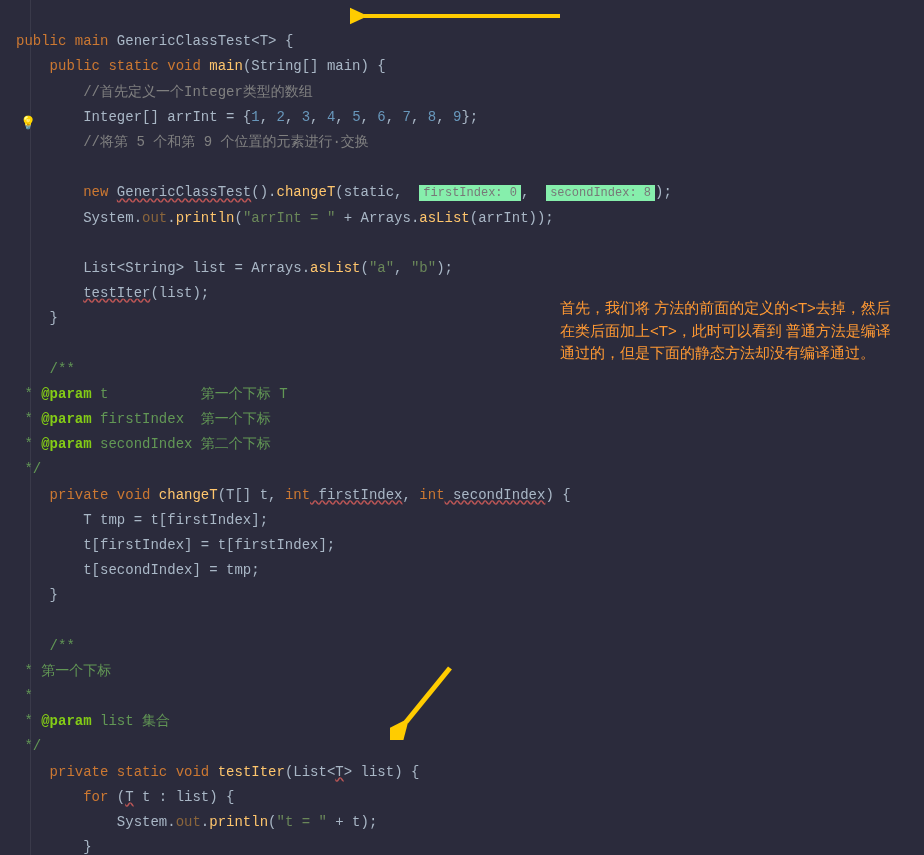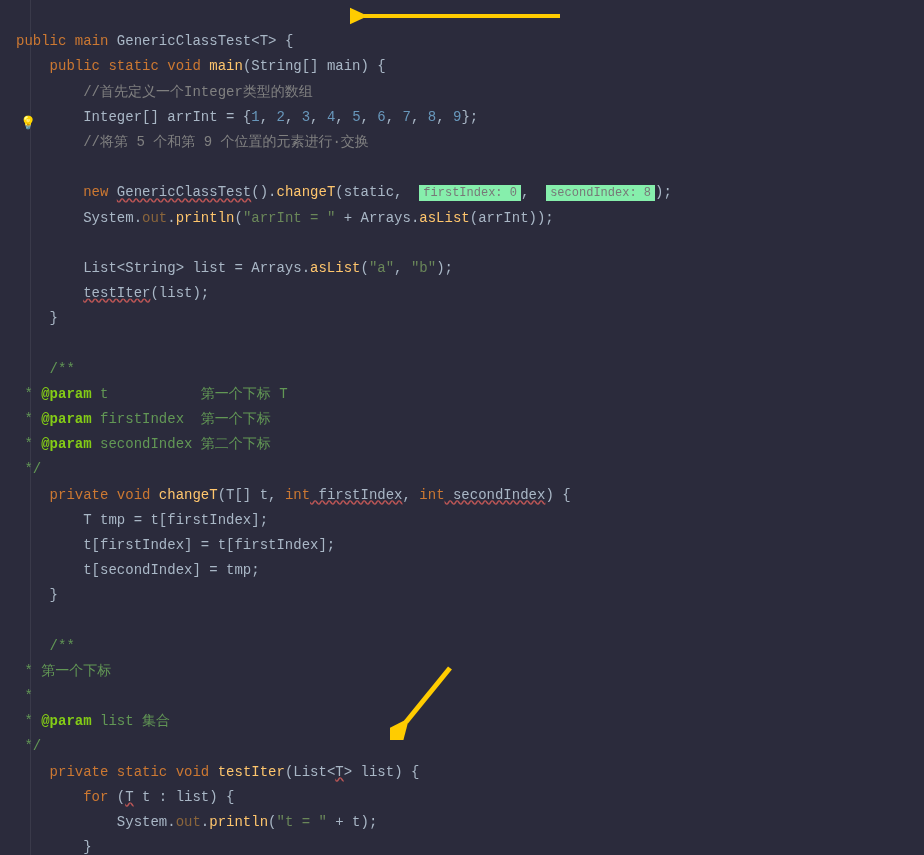--- a/index.html
+++ b/index.html
@@ -60,20 +60,21 @@
 <span class="doc"> * </span><span class="doctag">@param</span><span class="doc"> list </span><span class="doc">集合</span>
 <span class="doc"> */</span>
     <span class="kw">private</span> <span class="kw">static</span> <span class="kw">void</span> <span class="fn">testIter</span><span>(List&lt;</span><span class="wavy">T</span><span>&gt; list) {</span>
         <span class="kw">for</span><span> (</span><span class="wavy">T</span><span> t : list) {</span>
             <span>System.</span><span class="param">out</span><span>.</span><span class="fn">println</span><span>(</span><span class="str">"t = "</span><span> + t);</span>
         <span>}</span>
     
 
   </div>
 
+  <div class="annot" style="left:560px;top:297px;width:340px;">首先，我们将 方法的前面的定义的&lt;T&gt;去掉，然后在类后面加上&lt;T&gt;，此时可以看到 普通方法是编译通过的，但是下面的静态方法却没有编译通过。</div>
 
   <svg class="arrow" style="left:350px;top:4px;width:220px;height:24px;">
     <defs>
         <marker id="ah1" markerWidth="12" markerHeight="12" refX="2" refY="6" orient="auto">
           <path d="M12,1 L1,6 L12,11 Z" fill="#ffcc00"></path>
         </marker>
       </defs>
     <line x1="210" y1="12" x2="14" y2="12" stroke="#ffcc00" stroke-width="4" marker-end="url(#ah1)"></line>
   </svg>
 

